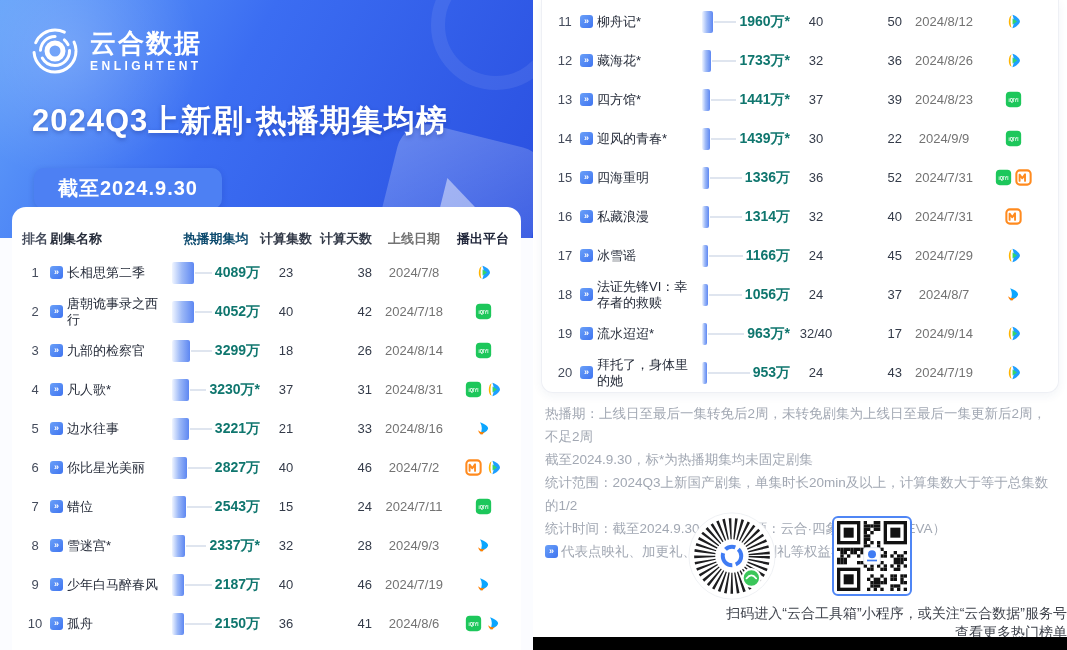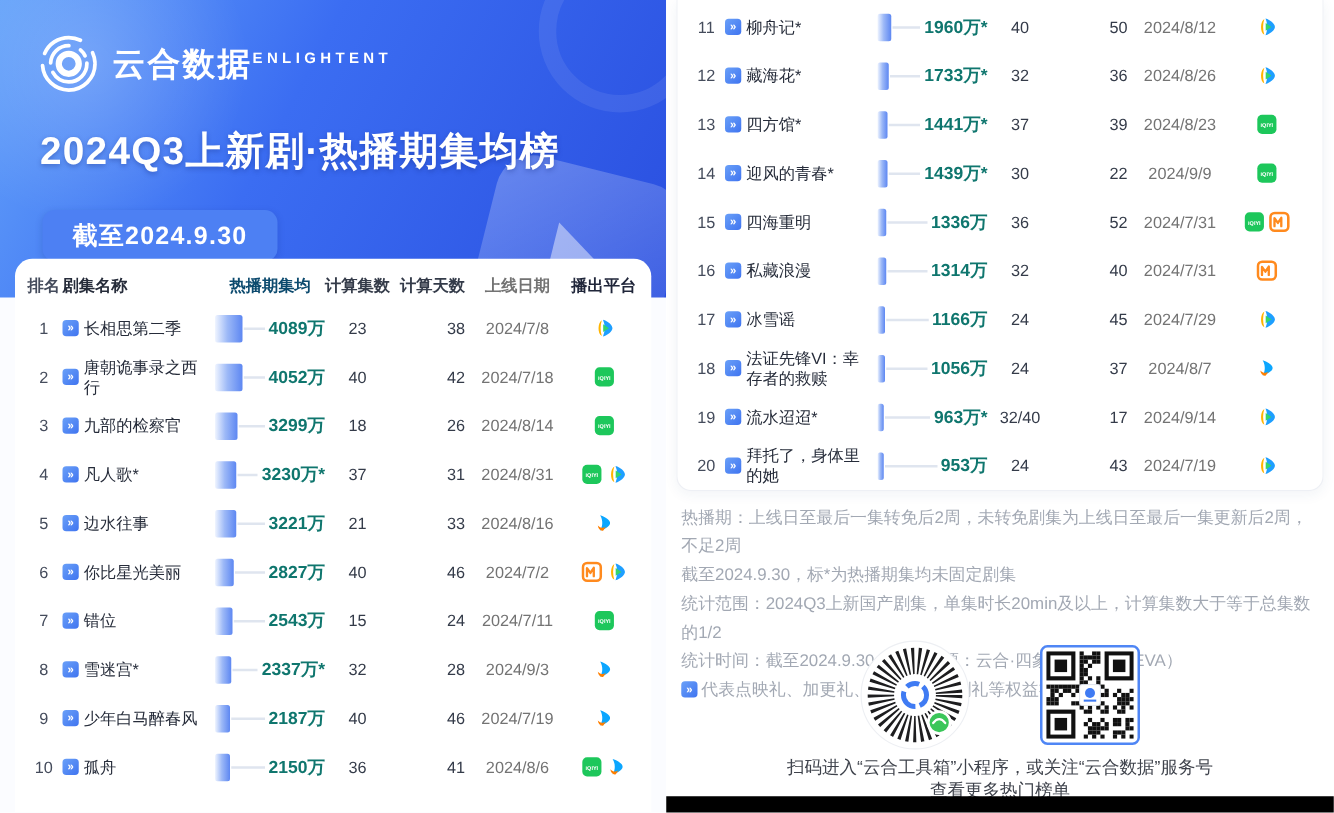--- a/index.html
+++ b/index.html
@@ -15,31 +15,31 @@
       background:radial-gradient(circle, rgba(255,255,255,.18), rgba(255,255,255,0) 70%); }
   .deco-ring { position:absolute; right:-28px; top:-40px; width:130px; height:130px; border-radius:50%;
       border:14px solid rgba(255,255,255,.08); }
   .deco-play { position:absolute; left:384px; top:134px; width:152px; height:152px; border-radius:30px;
       transform:rotate(14deg); z-index:1;
       background:linear-gradient(140deg, rgba(255,255,255,.26), rgba(255,255,255,.05)); }
   .deco-play:after { content:""; position:absolute; left:56px; top:48px;
       border-left:44px solid rgba(255,255,255,.45); border-top:28px solid transparent; border-bottom:28px solid transparent; }
 
   .logo-row { position:absolute; left:30px; top:26px; display:flex; align-items:center; gap:10px; z-index:2; }
-  .logo-texts { display:flex; flex-direction:row; }
+  .logo-texts { display:flex; flex-direction:column; }
   .logo-cn { color:#fff; font-size:26px; font-weight:bold; letter-spacing:2px; line-height:1.1; }
   .logo-en { color:#fff; font-size:12px; font-weight:bold; letter-spacing:3.5px; margin-top:2px; }
 
   .poster-title { position:absolute; left:32px; top:100px; width:486px; color:#fff; font-size:31px; font-weight:bold;
       letter-spacing:1px; text-shadow:0 2px 4px rgba(16,38,120,.35); z-index:2; white-space:nowrap; }
   .date-badge { position:absolute; left:34px; top:168px; background:#4d80f3; color:#fff; font-size:20px; font-weight:bold;
       padding:7px 24px; border-radius:10px; letter-spacing:1px; z-index:2; box-shadow:0 2px 6px rgba(20,40,130,.18); }
 
   .card-left { position:absolute; left:12px; top:207px; width:509px; height:443px; background:#fff;
-      border-radius:14px 14px 0 0; z-index:3; padding:8px 8px 0 8px; }
+      border-radius:14px 14px 0 0; z-index:3; padding:18px 8px 0 8px; }
 
   
   .thead { display:flex; align-items:center; height:28px; font-size:13px; font-weight:bold; color:#20263a; }
   .row { display:flex; align-items:center; height:39px; }
   .c-rank { width:30px; text-align:center; font-size:13px; color:#454c5c; flex:none; }
   .c-title { width:122px; flex:none; display:flex; align-items:center; gap:4px; font-size:13px; color:#262c3a; line-height:1.2; }
   .c-title .t-text { max-width:102px; }
   .c-metric { width:88px; flex:none; display:flex; align-items:center; }
   .c-eps { width:52px; flex:none; text-align:center; font-size:13px; color:#343b49; }
   .c-days { width:60px; flex:none; text-align:right; font-size:13px; color:#343b49; }
@@ -61,21 +61,21 @@
   .panel-right { position:absolute; left:533px; top:0; width:534px; height:650px; background:#fff; }
   .card-right { position:absolute; left:8px; top:0; width:518px; height:393px; background:#fff;
       border:1px solid #eef0f5; border-top:none; border-radius:0 0 12px 12px;
       box-shadow:0 3px 10px rgba(40,60,120,.06); padding:2px 8px 0 8px; }
   .notes { position:absolute; left:12px; top:402px; width:505px; font-size:13.5px; color:#a2a8b3; line-height:23px; }
   .note-line { display:block; }
   .note-benefit { display:flex; align-items:center; gap:3px; }
   .qr-row { position:absolute; left:0; top:512px; width:534px; display:flex; justify-content:center; align-items:center; gap:56px; }
   .qr-circle { width:88px; height:88px; }
   .qr-square { width:80px; height:80px; border:2px solid #4f86f5; border-radius:6px; background:#fff; padding:3px; }
-  .caption { position:absolute; left:0; top:604px; width:534px; text-align:center; font-size:14px; color:#3f434c; line-height:19px; }
+  .caption { position:absolute; left:0; top:604px; width:534px; text-align:right; font-size:14px; color:#3f434c; line-height:19px; }
   .black-bar { position:absolute; left:0; bottom:0; width:534px; height:13px; background:#000; }
 </style>
 </head>
 <body>
 
 <div id="stage">
 
   <div class="poster-left">
     <div class="header-blue">
       <div class="header-glow"></div>

